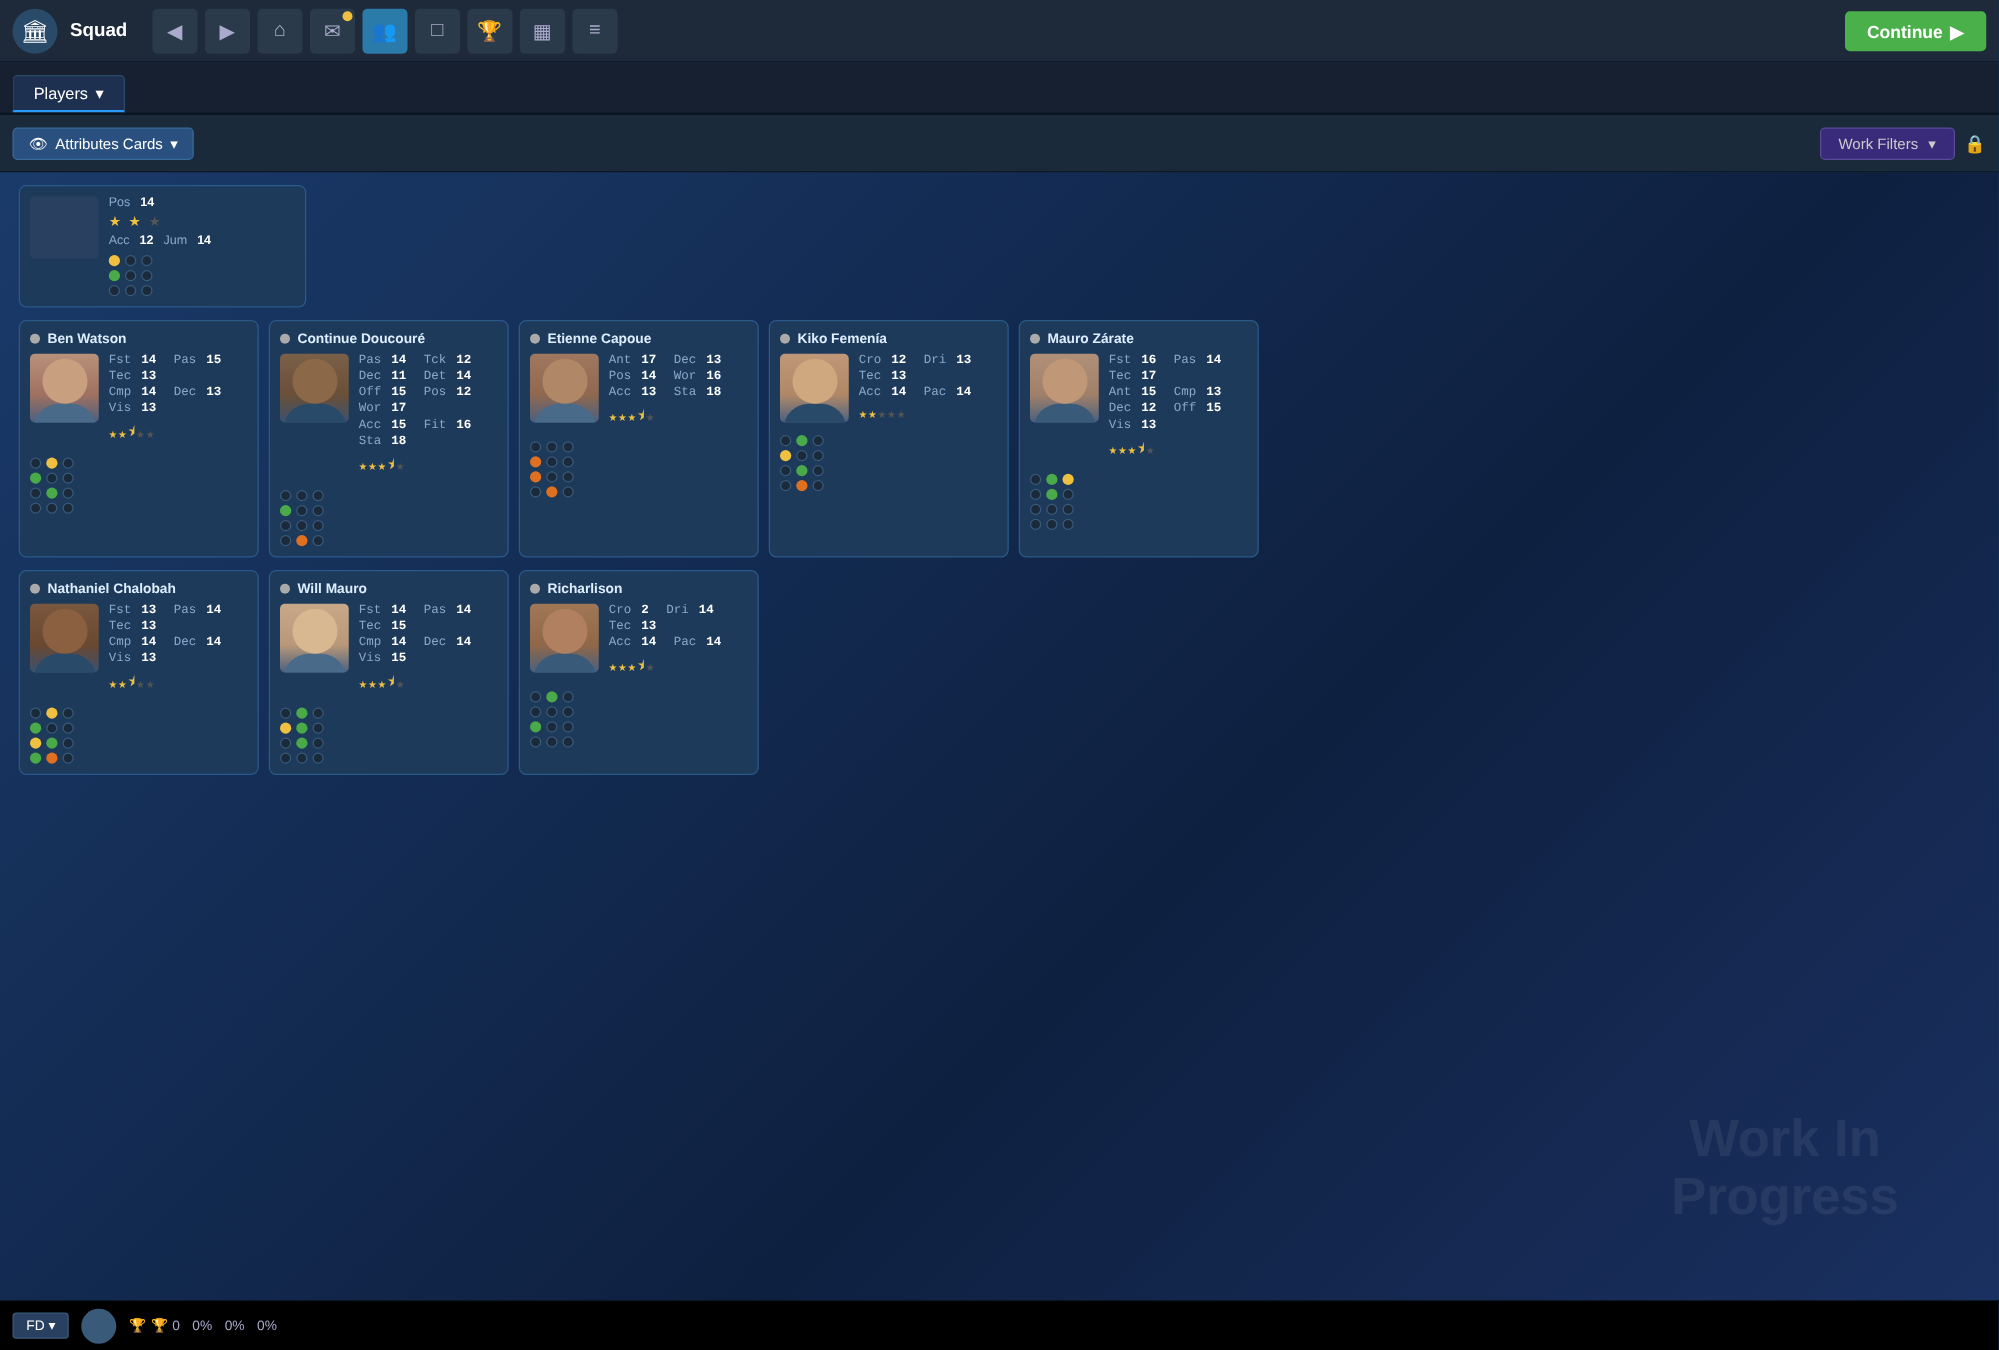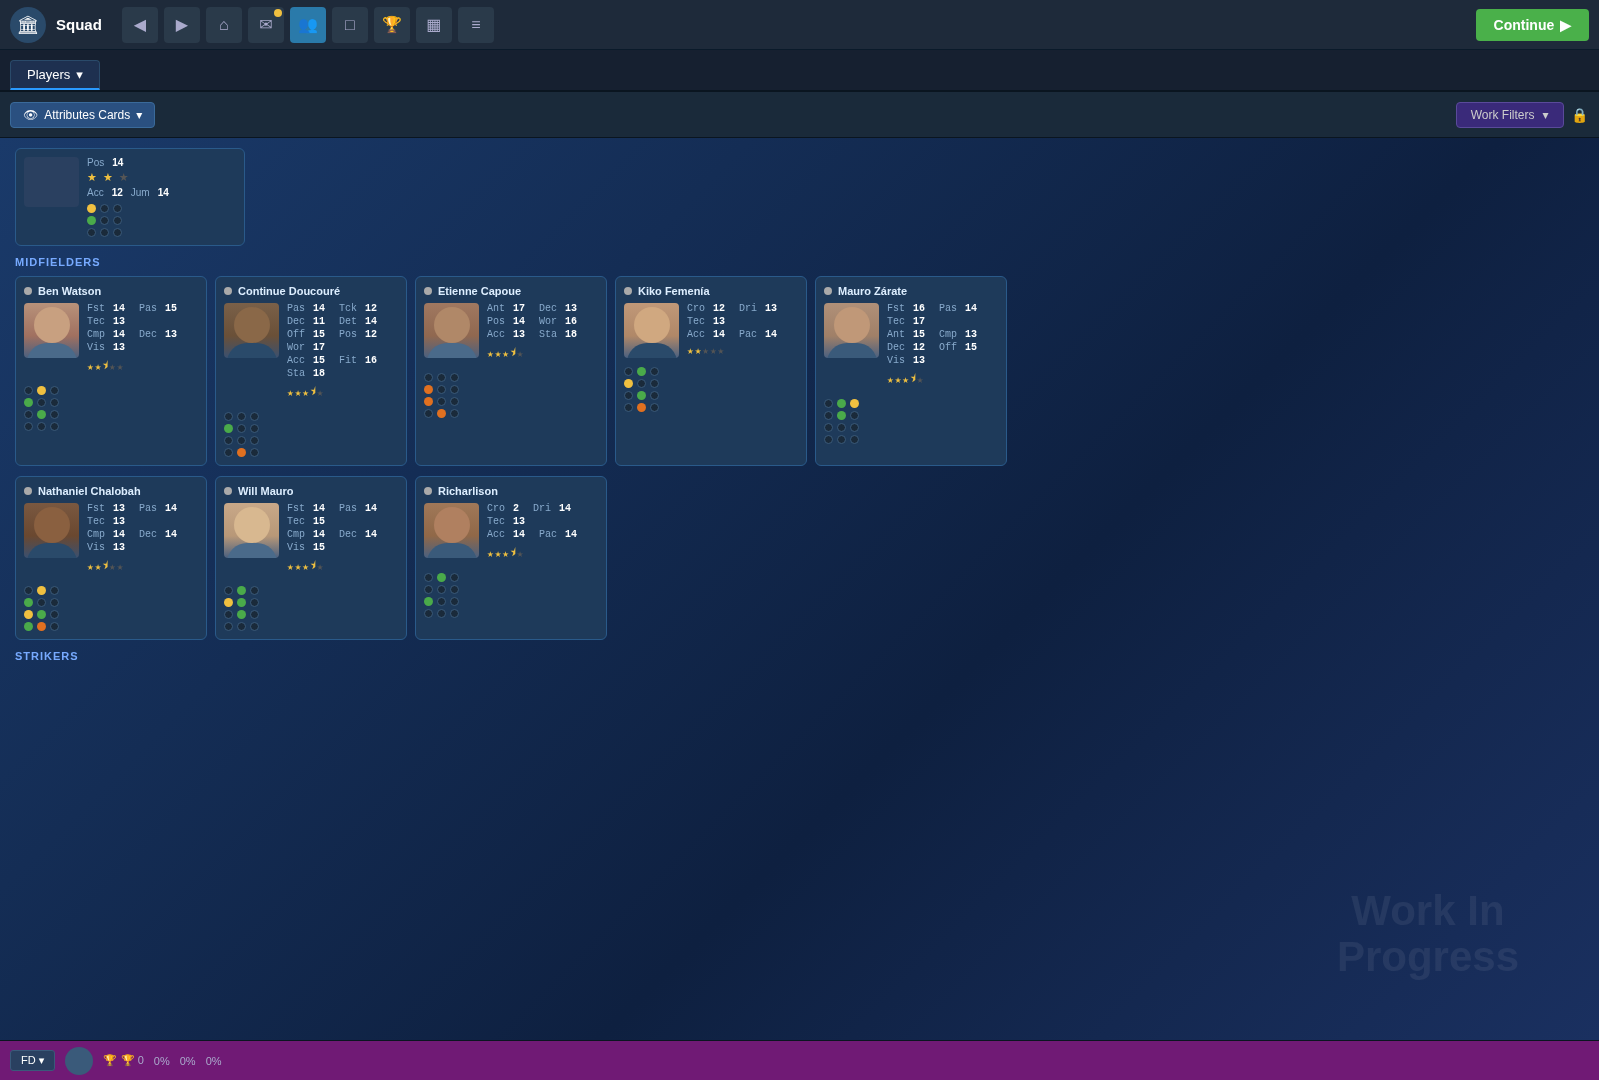--- a/index.html
+++ b/index.html
@@ -239,21 +239,21 @@
       font-size: 42px;
       font-weight: bold;
       color: rgba(255,255,255,0.07);
       text-align: center;
       pointer-events: none;
       line-height: 1.1;
     }
 
     
     .bottombar {
-      background: #701a75;
+      background: #000000;
       height: 40px;
       display: flex;
       align-items: center;
       padding: 0 10px;
       gap: 10px;
       border-top: 1px solid #0a1520;
     }
     .bottom-avatar {
       width: 28px; height: 28px;
       background: #3a5a7a;
@@ -392,21 +392,20 @@
             <div class="dot dot-dark"></div>
             <div class="dot dot-dark"></div>
             <div class="dot dot-dark"></div>
             <div class="dot dot-dark"></div>
           </div>
         </div>
       </div>
     </div>
   </div>
 
-  <div class="section-header">MIDFIELDERS</div>
 
   <div class="cards-row">
 
     <div class="player-card">
       <div class="player-card-header">
         <div class="player-status-dot" style="background:#aaa;"></div>
         <span class="player-name">Ben Watson</span>
       </div>
       <div class="card-body">
         <div class="face-placeholder face-ben">
@@ -858,21 +857,20 @@
           <div class="dot dot-dark"></div>
           <div class="dot dot-dark"></div>
         <div class="dot dot-dark"></div>
           <div class="dot dot-dark"></div>
           <div class="dot dot-dark"></div>
       </div>
     </div>
 
   </div>
 
-  <div class="section-header">STRIKERS</div>
 
   <div class="watermark">
     <div>Work In</div>
     <div>Progress</div>
   </div>
 
 </div>
 
 <div class="bottombar">
   <button style="background:#2a4060;color:#fff;border:1px solid #3a5a7a;padding:3px 10px;border-radius:3px;cursor:pointer;font-size:11px;">

